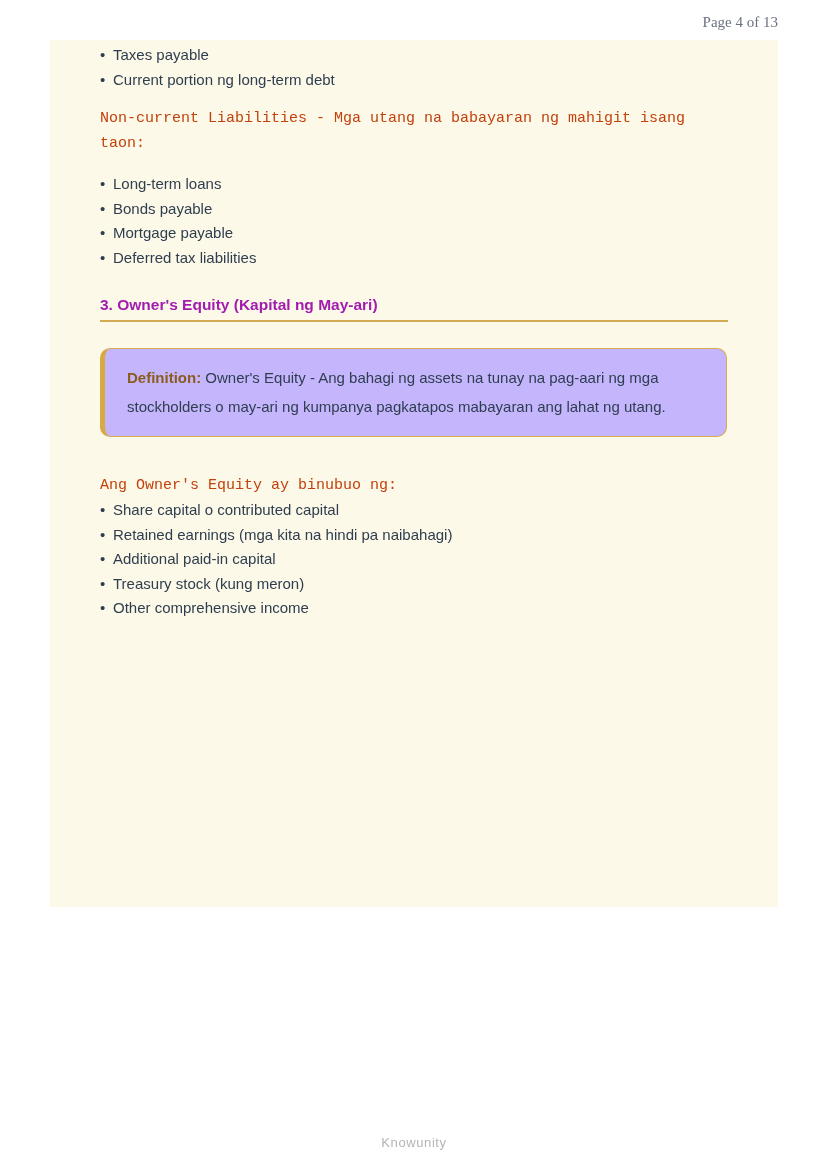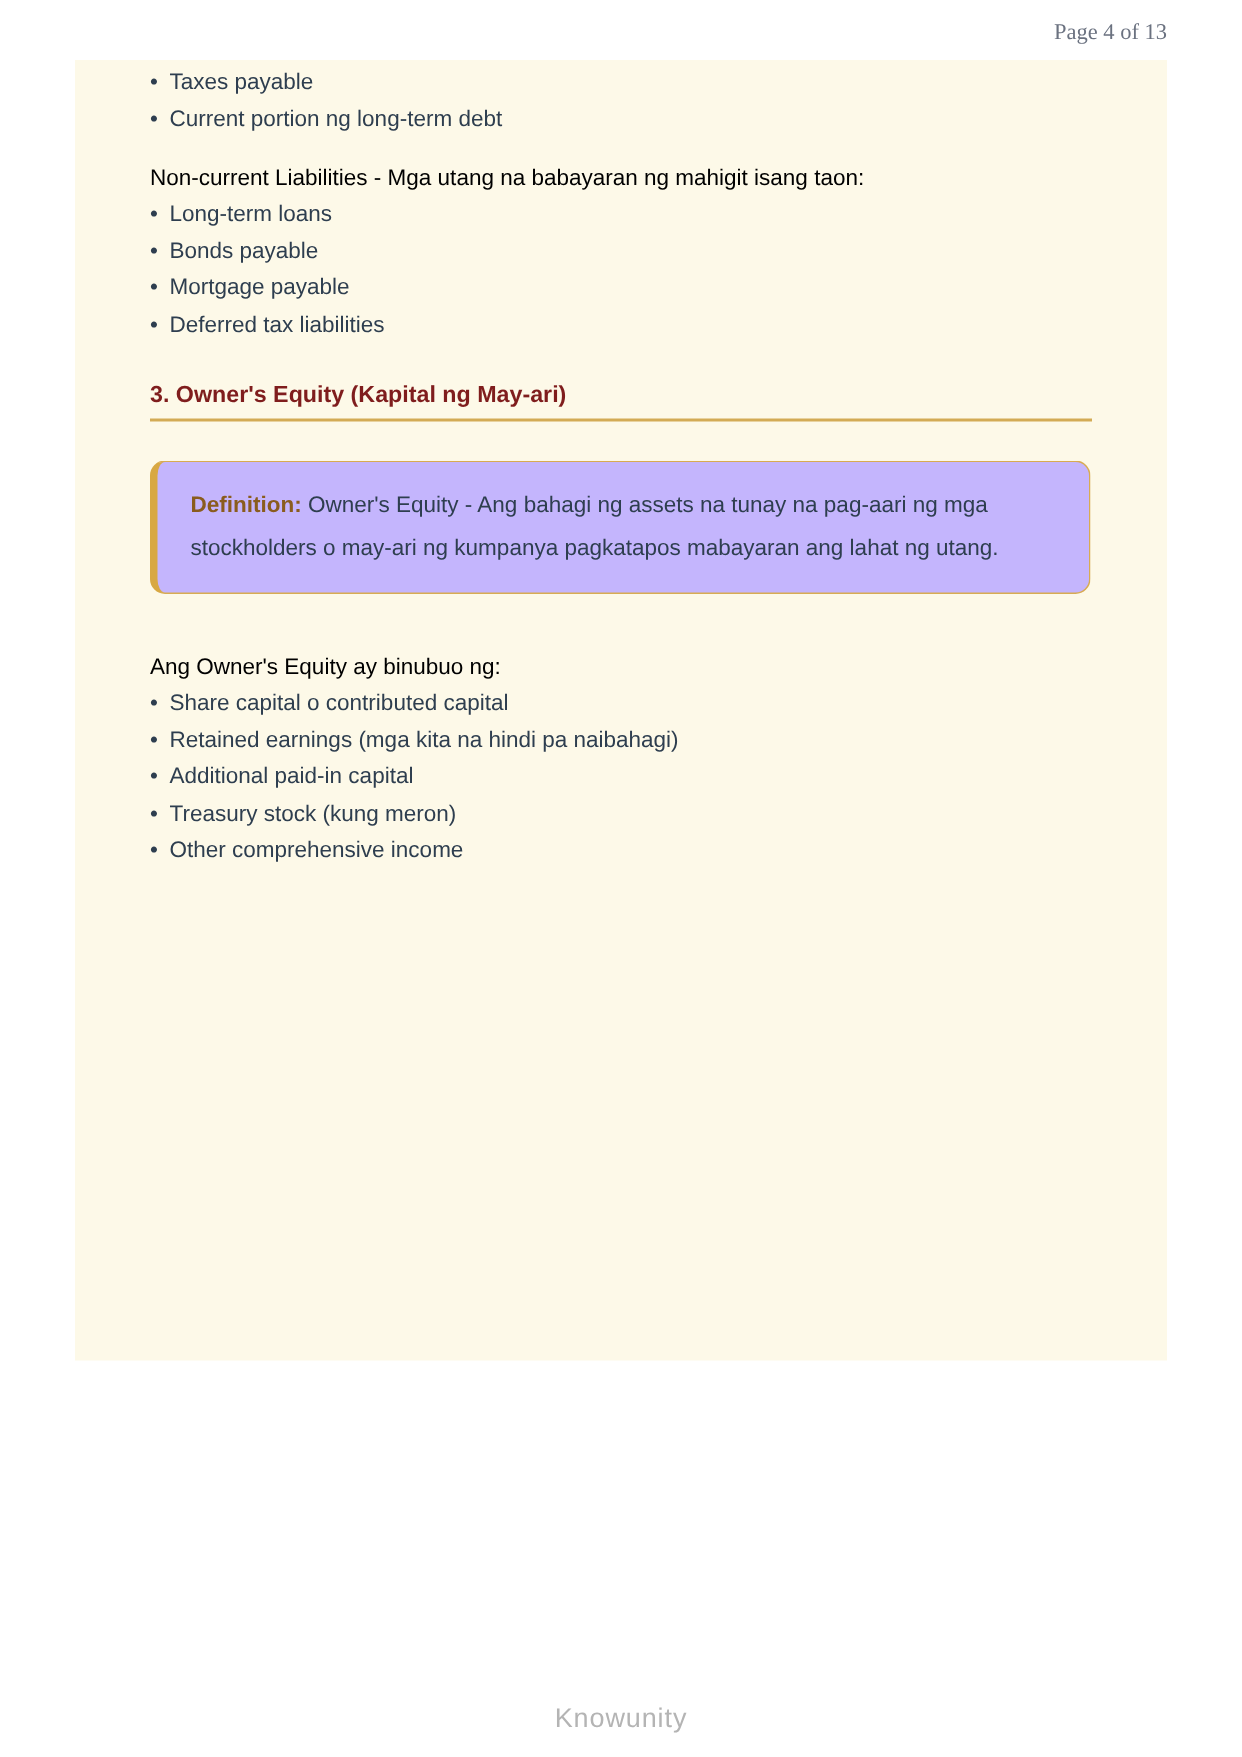--- a/index.html
+++ b/index.html
@@ -22,47 +22,47 @@
     font-size: 15px;
     color: #6b7280;
   }
   .sheet {
     position: absolute;
     left: 50px; top: 40px;
     width: 728px; height: 867px;
     background: #fdf9e8;
     padding: 3px 50px 0 50px;
   }
-  .doc-text { color: #000000; font-size: 15px; }
+  .doc-text { color: #c2410c; font-size: 15px; font-family: Liberation Mono, monospace; }
 
   ul.bullet-list {
     list-style: none;
     color: #2e3e4f;
     font-size: 15px;
   }
   ul.bullet-list li {
     line-height: 24.5px;
     white-space: nowrap;
   }
   ul.bullet-list li .bullet {
     display: inline-block;
     width: 13px;
     color: #2e3e4f;
   }
   p.lead {
     line-height: 25px;
     margin-top: 14px;
   }
-  ul.list-noncurrent { margin-top: 0px; }
+  ul.list-noncurrent { margin-top: 16px; }
 
   h2.section-heading {
     margin-top: 24px;
     font-size: 15.5px;
     font-weight: bold;
-    color: #7f1d1d;
+    color: #a21caf;
     line-height: 21px;
   }
   .section-divider {
     margin-top: 5px;
     height: 0;
     border: none;
     border-bottom: 2px solid #d3ab55;
   }
   .definition-box {
     margin-top: 26px;
@@ -83,21 +83,21 @@
     font-weight: bold;
     color: #8a5c1e;
   }
   p.lead-equity { margin-top: 36px; }
 
   .brand-footer {
     position: absolute;
     left: 0; top: 1135px;
     width: 828px;
     text-align: center;
-    font-size: 18px;
+    font-size: 13px;
     letter-spacing: 0.6px;
     color: #b4b4b4;
   }
 </style>
 </head>
 <body>
 
 <div class="canvas">
 
   <div class="page-indicator">Page 4 of 13</div>

